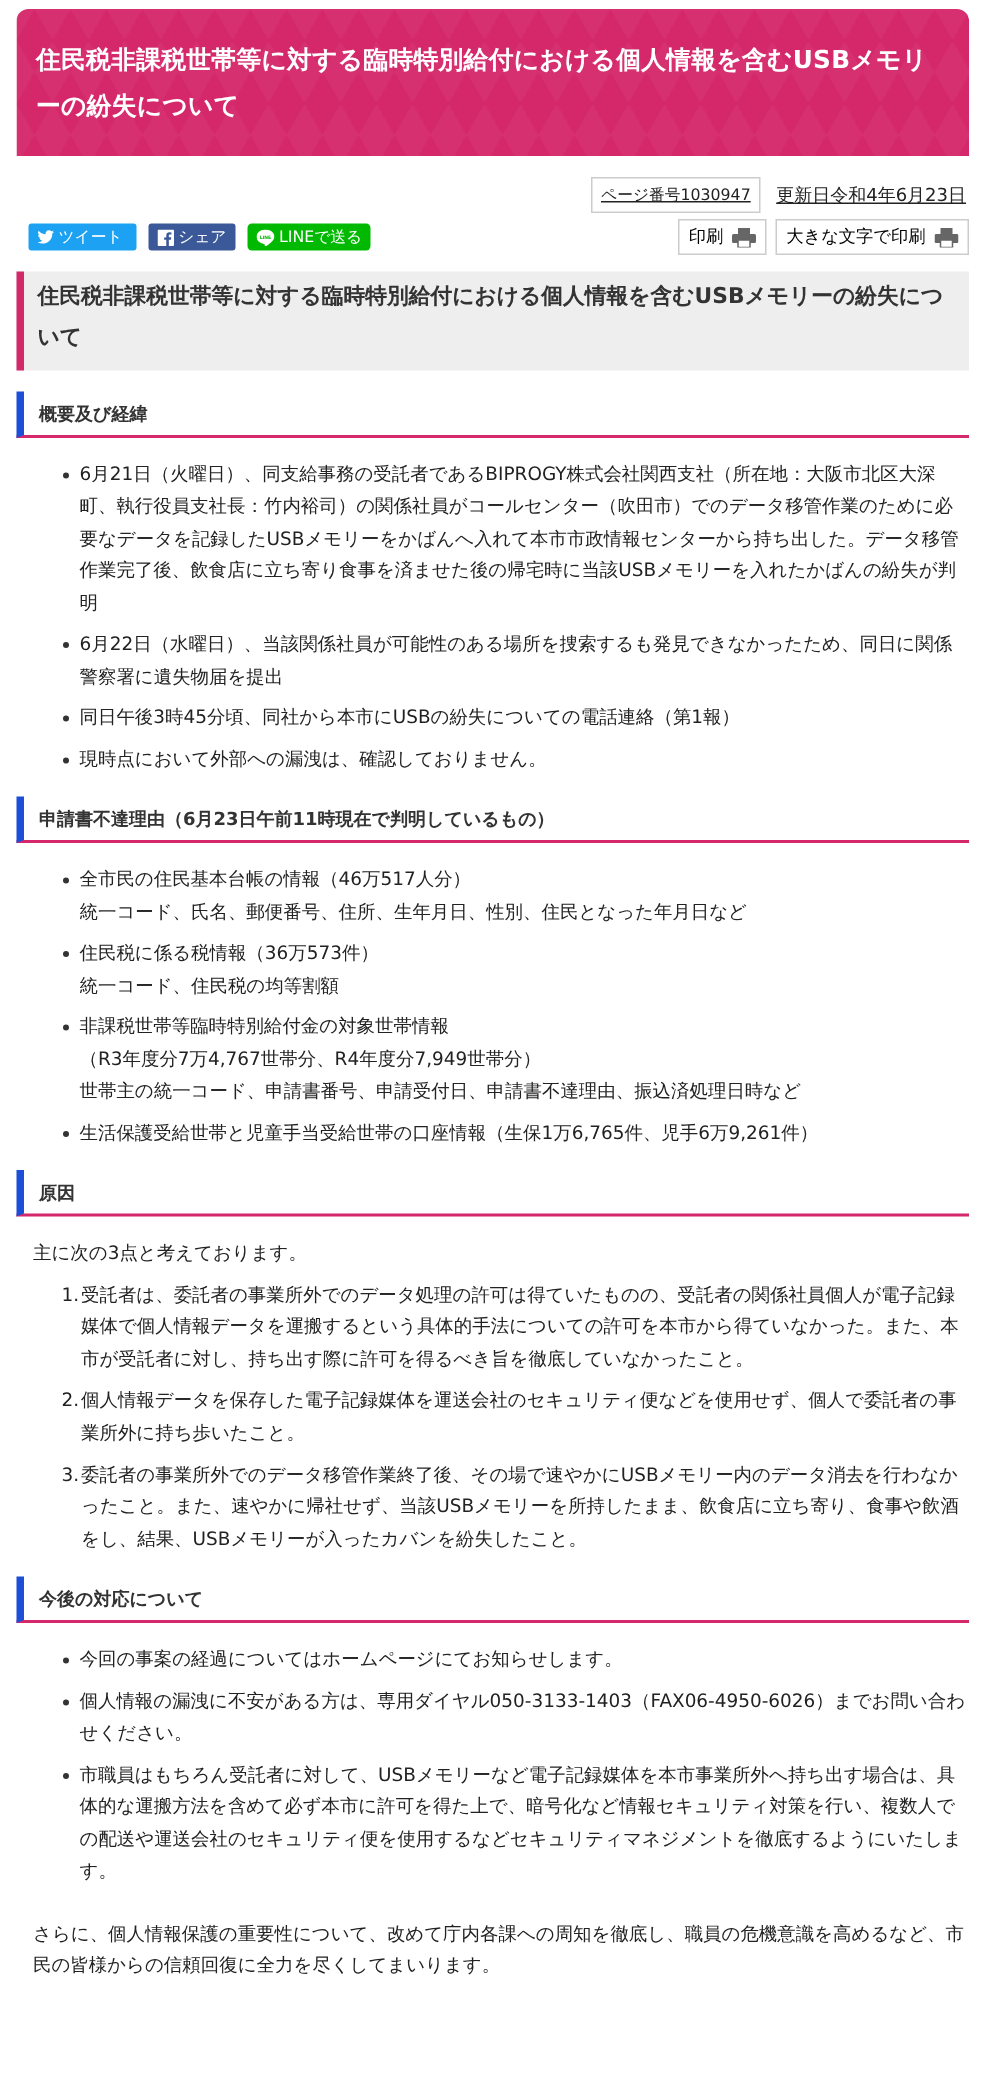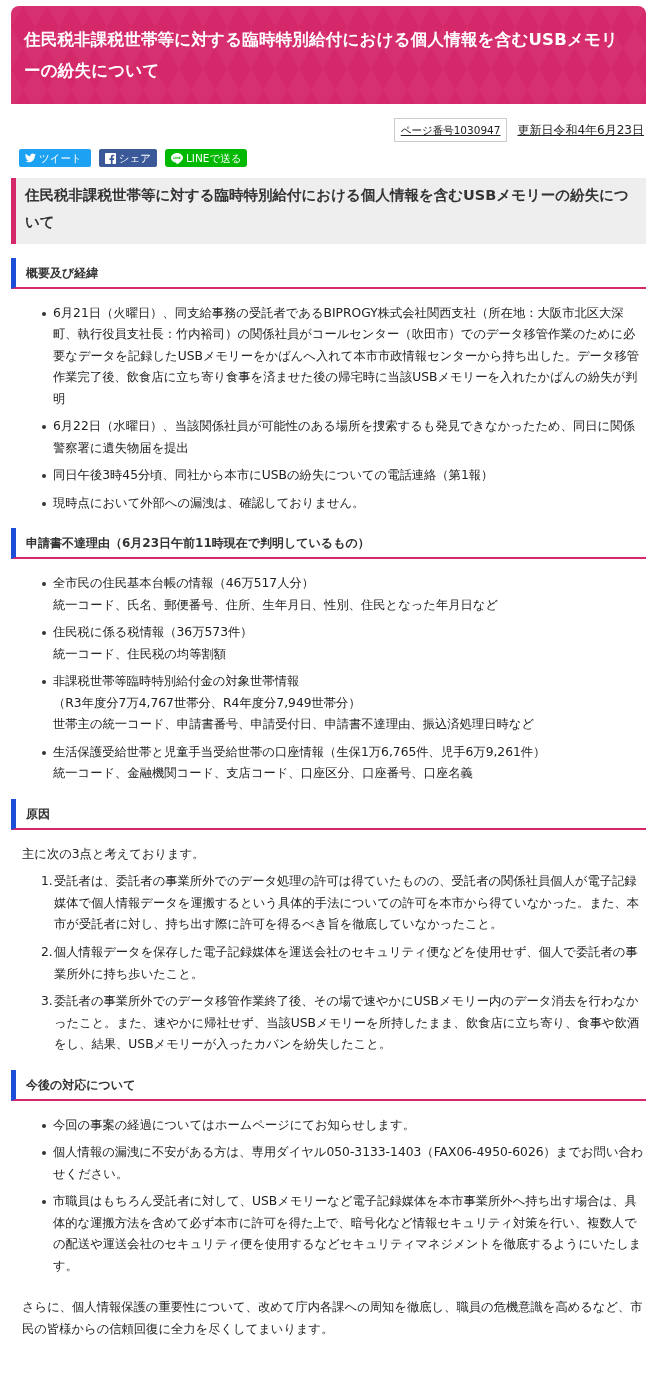--- a/index.html
+++ b/index.html
@@ -123,20 +123,38 @@
           <text x="12" y="12.5" font-size="6" fill="#00b900" text-anchor="middle" font-family="DejaVu Sans, sans-serif" font-weight="bold">LINE</text>
         </svg>
       <span>LINEで送る</span>
     </a>
   </div>
   <div class="meta-right">
     <div class="meta-line1">
       <span class="page-number">ページ番号1030947</span>
       <span class="updated">更新日令和4年6月23日</span>
     </div>
+    <div class="print-row">
+      <button class="print-btn">
+        <span>印刷</span>
+        <svg class="print-icon" viewBox="0 0 16 13">
+            <rect x="4" y="0" width="8" height="4" fill="#666"></rect>
+            <rect x="0" y="4" width="16" height="6" rx="1" fill="#666"></rect>
+            <rect x="4" y="8" width="8" height="5" fill="#fff" stroke="#666" stroke-width="1"></rect>
+          </svg>
+      </button>
+      <button class="print-btn">
+        <span>大きな文字で印刷</span>
+        <svg class="print-icon" viewBox="0 0 16 13">
+            <rect x="4" y="0" width="8" height="4" fill="#666"></rect>
+            <rect x="0" y="4" width="16" height="6" rx="1" fill="#666"></rect>
+            <rect x="4" y="8" width="8" height="5" fill="#fff" stroke="#666" stroke-width="1"></rect>
+          </svg>
+      </button>
+    </div>
   </div>
 </div>
 
 <h2 class="title-box">住民税非課税世帯等に対する臨時特別給付における個人情報を含むUSBメモリーの紛失について</h2>
 
 <h3 class="section-h">概要及び経緯</h3>
 <ul class="bullets">
   <li>6月21日（火曜日）、同支給事務の受託者であるBIPROGY株式会社関西支社（所在地：大阪市北区大深町、執行役員支社長：竹内裕司）の関係社員がコールセンター（吹田市）でのデータ移管作業のために必要なデータを記録したUSBメモリーをかばんへ入れて本市市政情報センターから持ち出した。データ移管作業完了後、飲食店に立ち寄り食事を済ませた後の帰宅時に当該USBメモリーを入れたかばんの紛失が判明</li>
   <li>6月22日（水曜日）、当該関係社員が可能性のある場所を捜索するも発見できなかったため、同日に関係警察署に遺失物届を提出</li>
   <li>同日午後3時45分頃、同社から本市にUSBの紛失についての電話連絡（第1報）</li>
@@ -153,21 +171,20 @@
     <span class="sub">住民税に係る税情報（36万573件）</span>
     <span class="sub">統一コード、住民税の均等割額</span>
   </li>
   <li>
     <span class="sub">非課税世帯等臨時特別給付金の対象世帯情報</span>
     <span class="sub">（R3年度分7万4,767世帯分、R4年度分7,949世帯分）</span>
     <span class="sub">世帯主の統一コード、申請書番号、申請受付日、申請書不達理由、振込済処理日時など</span>
   </li>
   <li>
     <span class="sub">生活保護受給世帯と児童手当受給世帯の口座情報（生保1万6,765件、児手6万9,261件）</span>
-    <span class="sub">統一コード、金融機関コード、支店コード、口座区分、口座番号、口座名義</span>
   </li>
 </ul>
 
 <h3 class="section-h">原因</h3>
 <p class="para">主に次の3点と考えております。</p>
 <ol class="nums">
   <li>
     <span class="num">1.</span>
     <span>受託者は、委託者の事業所外でのデータ処理の許可は得ていたものの、受託者の関係社員個人が電子記録媒体で個人情報データを運搬するという具体的手法についての許可を本市から得ていなかった。また、本市が受託者に対し、持ち出す際に許可を得るべき旨を徹底していなかったこと。</span>
   </li>

